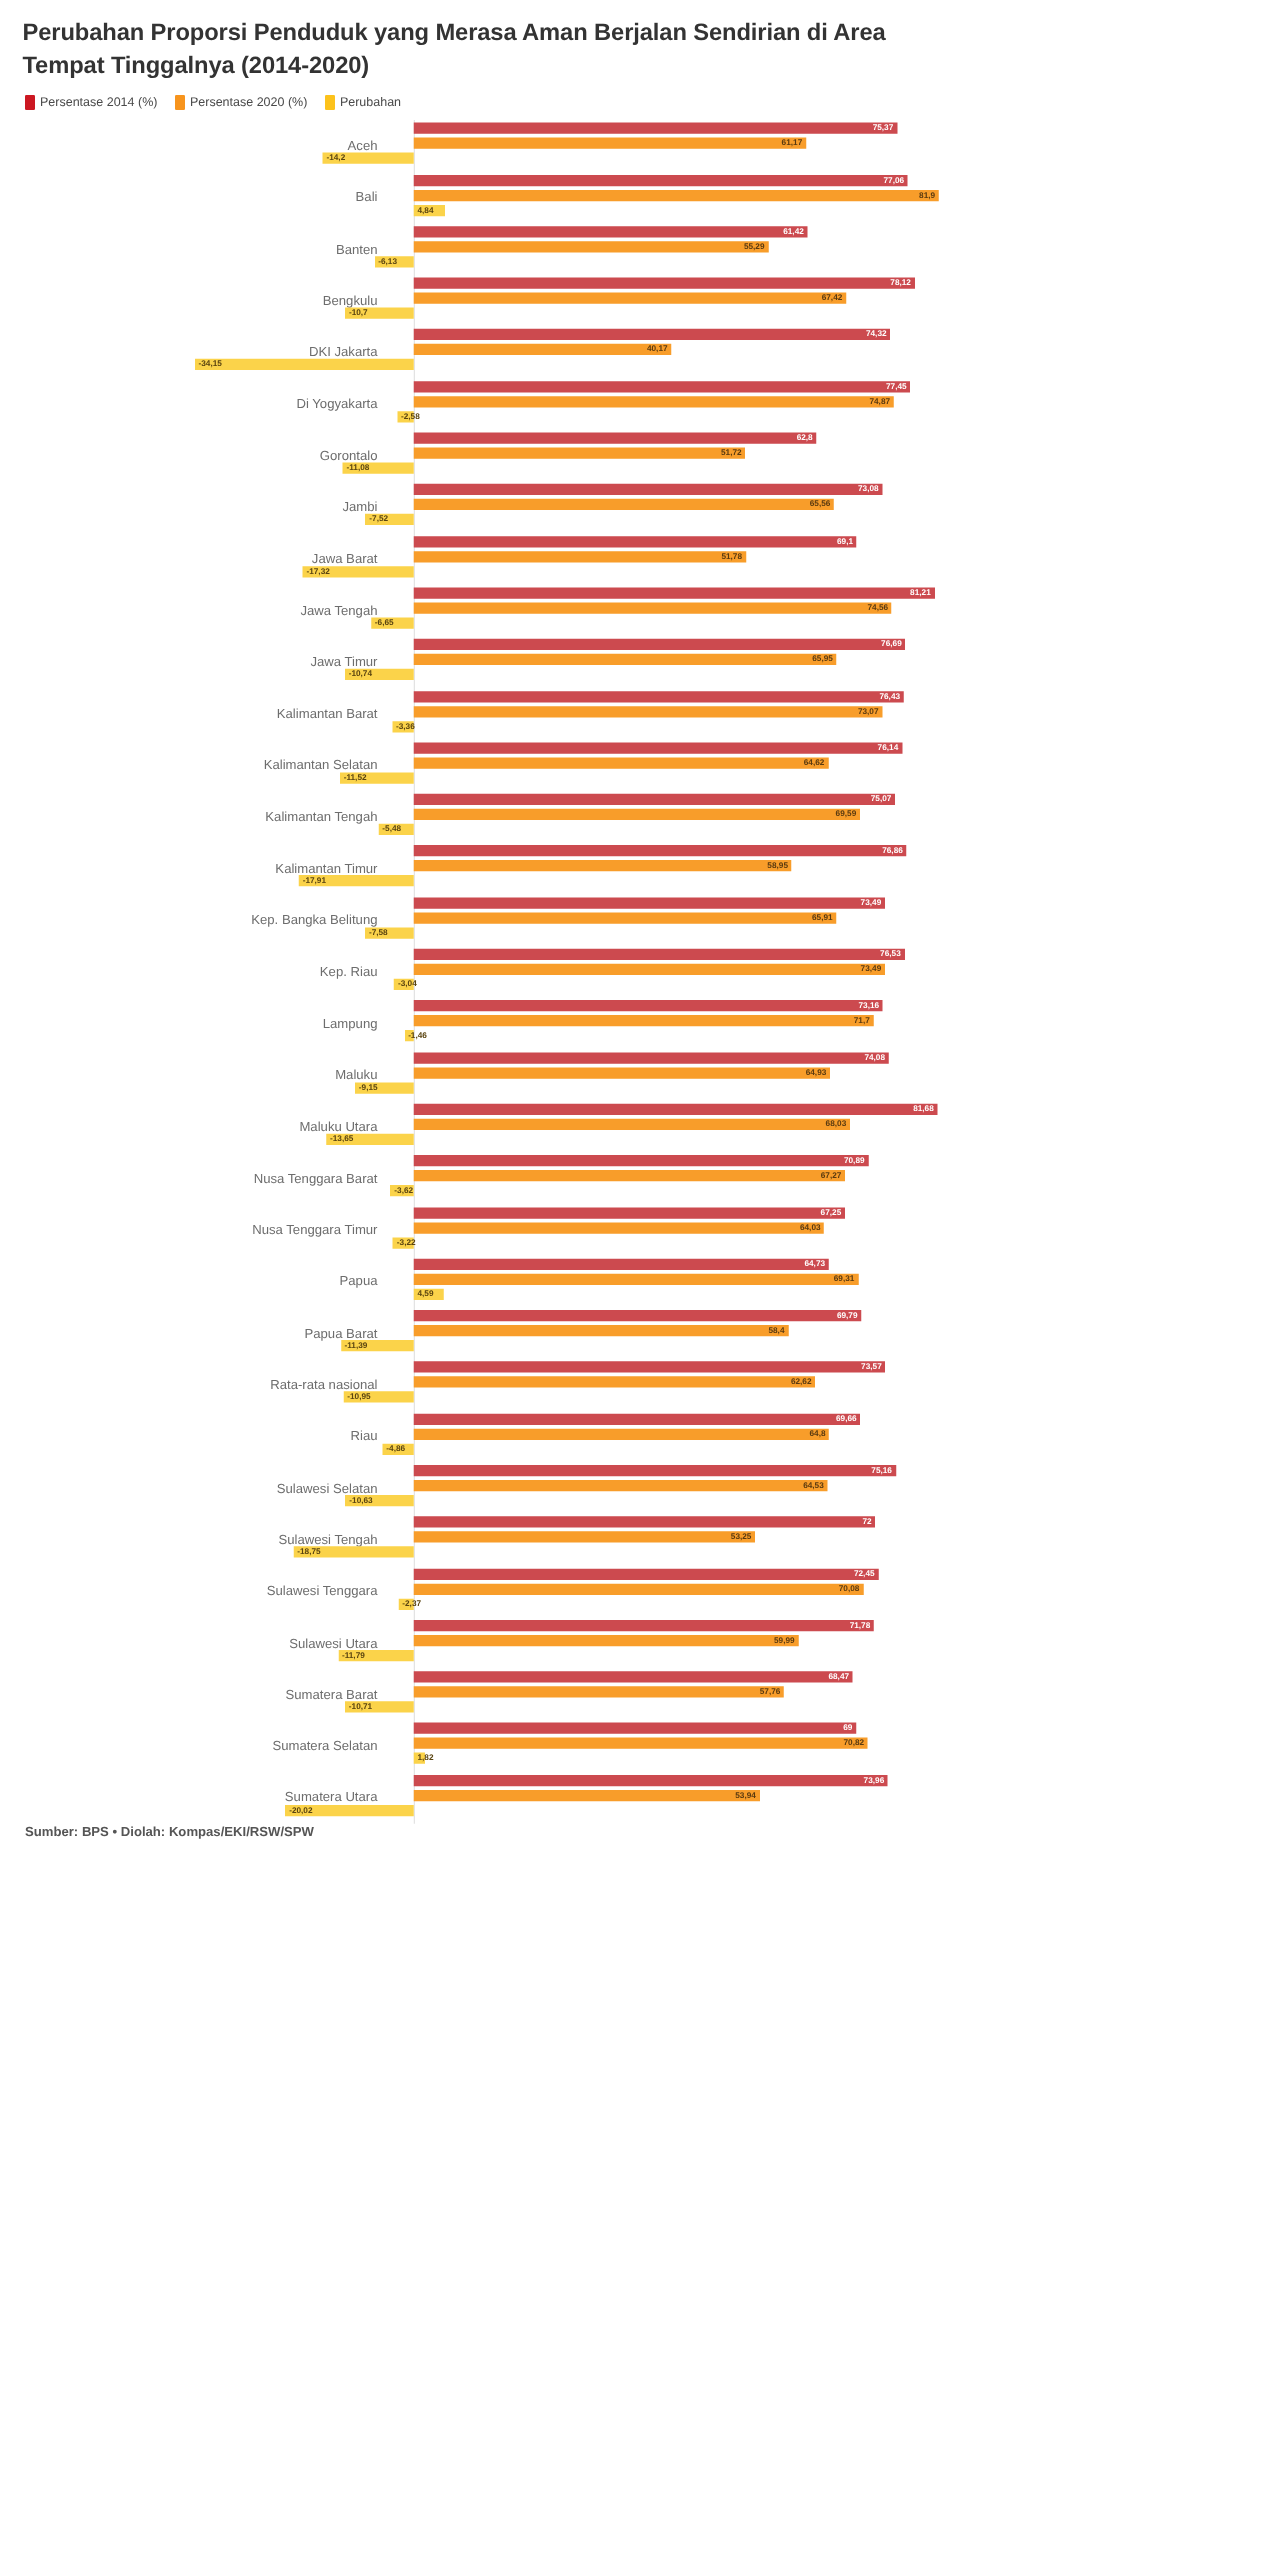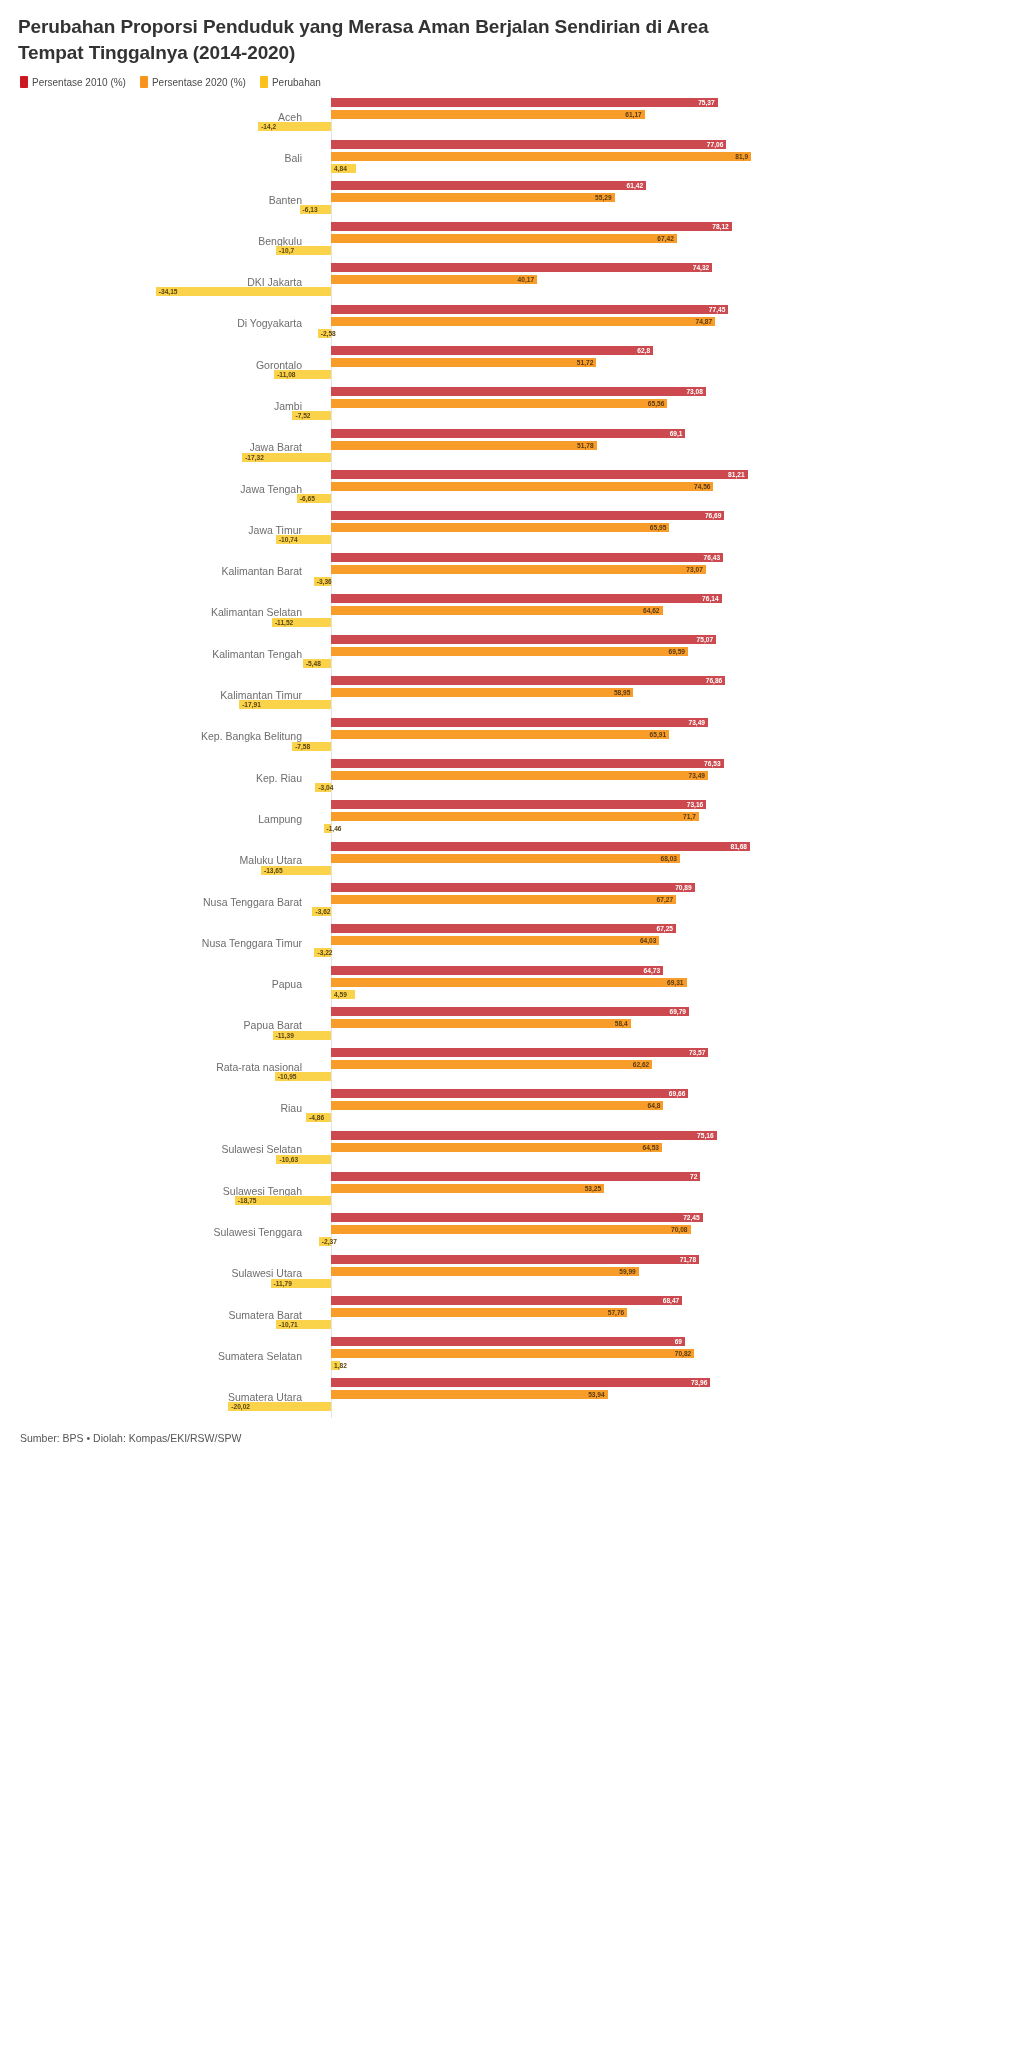--- a/index.html
+++ b/index.html
@@ -100,37 +100,38 @@
     font-weight: bold;
     line-height: 9px;
     white-space: nowrap;
   }
   .val-2014 { color: #ffffff; top: 2px; }
   .val-2020 { color: #5a3a10; top: 14px; }
   .val-change { color: #5a4410; top: 26px; }
 
   
   .source {
-    margin-top: 14px;
+    margin-top: 1px;
     padding-left: 2px;
     font-size: 10.5px;
     color: #555555;
+    font-weight: bold;
   }
 </style>
 </head>
 <body>
 
 <div class="page">
 
   <h1 class="chart-title">Perubahan Proporsi Penduduk yang Merasa Aman Berjalan Sendirian di Area Tempat Tinggalnya (2014-2020)</h1>
 
   <div class="legend">
     <div class="legend-item">
       <span class="legend-swatch" style="background:#cc1822"></span>
-      <span class="legend-label">Persentase 2010 (%)</span>
+      <span class="legend-label">Persentase 2014 (%)</span>
     </div>
     <div class="legend-item">
       <span class="legend-swatch" style="background:#f7941d"></span>
       <span class="legend-label">Persentase 2020 (%)</span>
     </div>
     <div class="legend-item">
       <span class="legend-swatch" style="background:#fcc21b"></span>
       <span class="legend-label">Perubahan</span>
     </div>
   </div>
@@ -329,20 +330,31 @@
         <div class="bars">
           <div class="bar bar-2014" style="width: 375.311px;"></div>
           <div class="val val-2014" style="left: 387.311px; transform: translateX(-100%);">73,16</div>
           <div class="bar bar-2020" style="width: 367.821px;"></div>
           <div class="val val-2020" style="left: 379.821px; transform: translateX(-100%);">71,7</div>
           <div class="bar bar-change" style="width: 7.4898px; left: 7.5102px;"></div>
           <div class="val val-change" style="left: 10.5102px;">-1,46</div>
         </div>
       </div>
       <div class="row">
+        <div class="row-label">Maluku</div>
+        <div class="bars">
+          <div class="bar bar-2014" style="width: 380.03px;"></div>
+          <div class="val val-2014" style="left: 392.03px; transform: translateX(-100%);">74,08</div>
+          <div class="bar bar-2020" style="width: 333.091px;"></div>
+          <div class="val val-2020" style="left: 345.091px; transform: translateX(-100%);">64,93</div>
+          <div class="bar bar-change" style="width: 46.9395px; left: -31.9395px;"></div>
+          <div class="val val-change" style="left: -28.9395px;">-9,15</div>
+        </div>
+      </div>
+      <div class="row">
         <div class="row-label">Maluku Utara</div>
         <div class="bars">
           <div class="bar bar-2014" style="width: 419.018px;"></div>
           <div class="val val-2014" style="left: 431.018px; transform: translateX(-100%);">81,68</div>
           <div class="bar bar-2020" style="width: 348.994px;"></div>
           <div class="val val-2020" style="left: 360.994px; transform: translateX(-100%);">68,03</div>
           <div class="bar bar-change" style="width: 70.0245px; left: -55.0245px;"></div>
           <div class="val val-change" style="left: -52.0245px;">-13,65</div>
         </div>
       </div>

